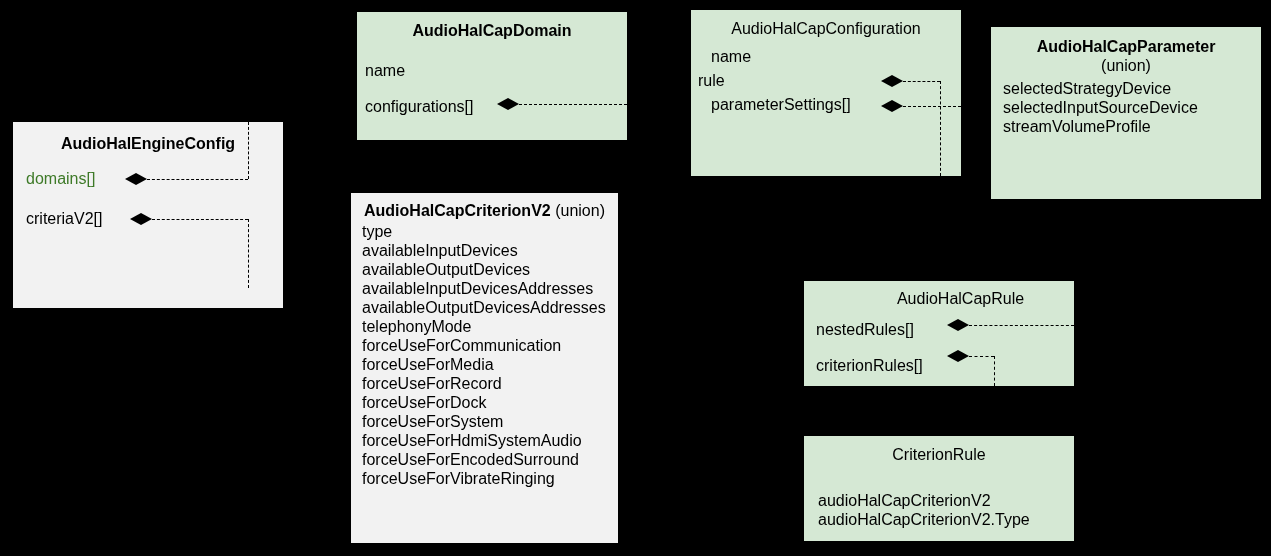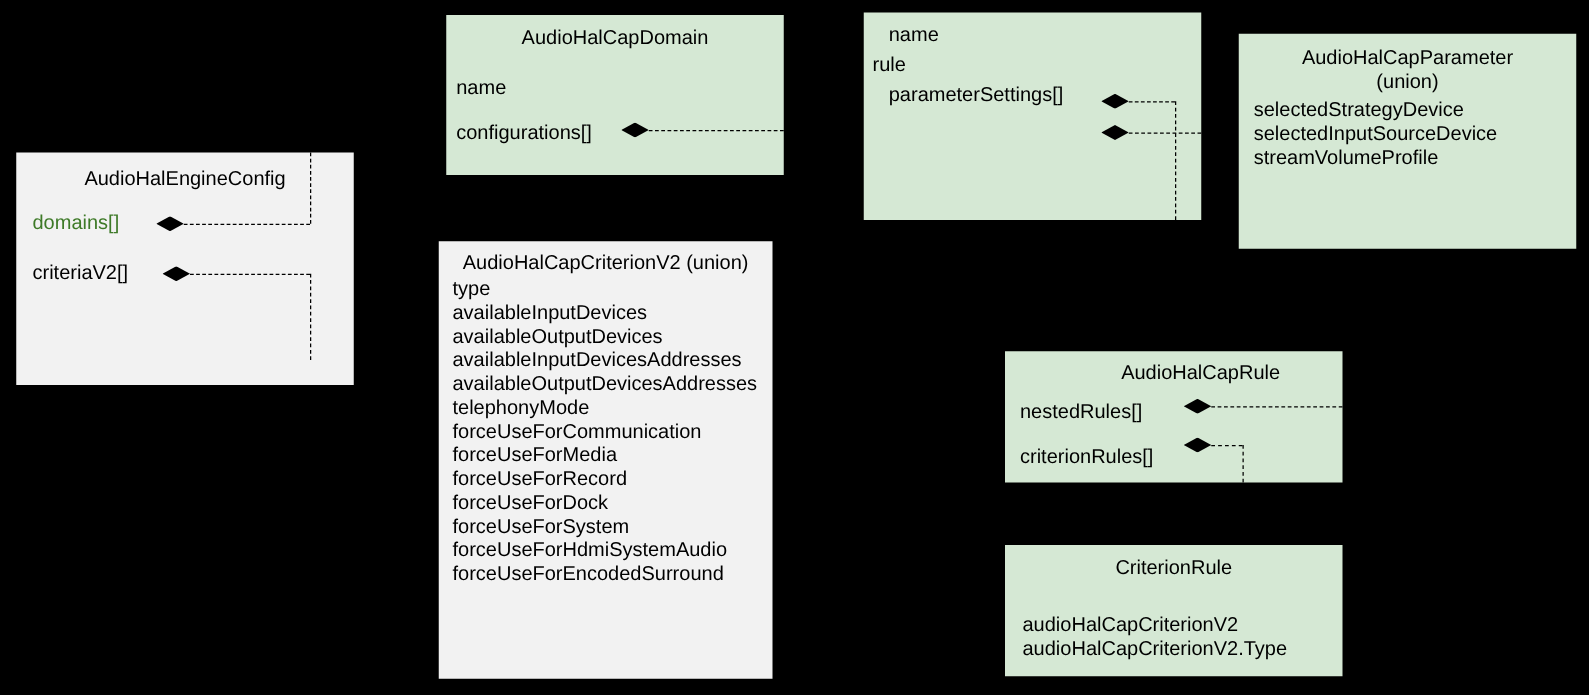--- a/index.html
+++ b/index.html
@@ -23,21 +23,21 @@
   .box-green { background: #d5e8d4; }
   .box-gray  { background: #f2f2f2; }
 
   .box-title {
     text-align: center;
     color: #000000;
     font-size: 16px;
     line-height: 19px;
     white-space: nowrap;
   }
-  .title-bold { font-weight: normal; }
+  .title-bold { font-weight: bold; }
   .title-plain { font-weight: normal; }
   .title-suffix { font-weight: normal; }
 
   .attr {
     color: #000000;
     font-size: 16px;
     line-height: 19px;
     white-space: nowrap;
   }
   .attr-green { color: #3e7a28; }
@@ -102,20 +102,23 @@
       <span>name</span>
     </div>
     <div class="attr attr-row" style="margin-top:17px; margin-left:8px;">
       <span>configurations[]</span>
     </div>
   </div>
   <div class="diamond" style="left:497px; top:98px;"></div>
   <div class="conn-h" style="left:519px; top:104px; width:173px;"></div>
 
   <div class="uml-box box-green" style="left:691px; top:10px; width:270px; height:166px;">
+    <div class="box-title" style="margin-top:9px;">
+      <span class="title-plain">AudioHalCapConfiguration</span>
+    </div>
     <div class="attr attr-row" style="margin-top:9px; margin-left:20px;">
       <span>name</span>
     </div>
     <div class="attr attr-row" style="margin-top:5px; margin-left:7px;">
       <span>rule</span>
     </div>
     <div class="attr attr-row" style="margin-top:5px; margin-left:20px;">
       <span>parameterSettings[]</span>
     </div>
   </div>
@@ -181,20 +184,23 @@
     </div>
     <div class="attr attr-row" style="margin-left:11px;">
       <span>forceUseForSystem</span>
     </div>
     <div class="attr attr-row" style="margin-left:11px;">
       <span>forceUseForHdmiSystemAudio</span>
     </div>
     <div class="attr attr-row" style="margin-left:11px;">
       <span>forceUseForEncodedSurround</span>
     </div>
+    <div class="attr attr-row" style="margin-left:11px;">
+      <span>forceUseForVibrateRinging</span>
+    </div>
   </div>
 
   <div class="uml-box box-green" style="left:804px; top:281px; width:270px; height:105px;">
     <div class="box-title" style="margin-top:8px;padding-left:43px;">
       <span class="title-plain">AudioHalCapRule</span>
     </div>
     <div class="attr attr-row" style="margin-top:12px; margin-left:12px;">
       <span>nestedRules[]</span>
     </div>
     <div class="attr attr-row" style="margin-top:17px; margin-left:12px;">

